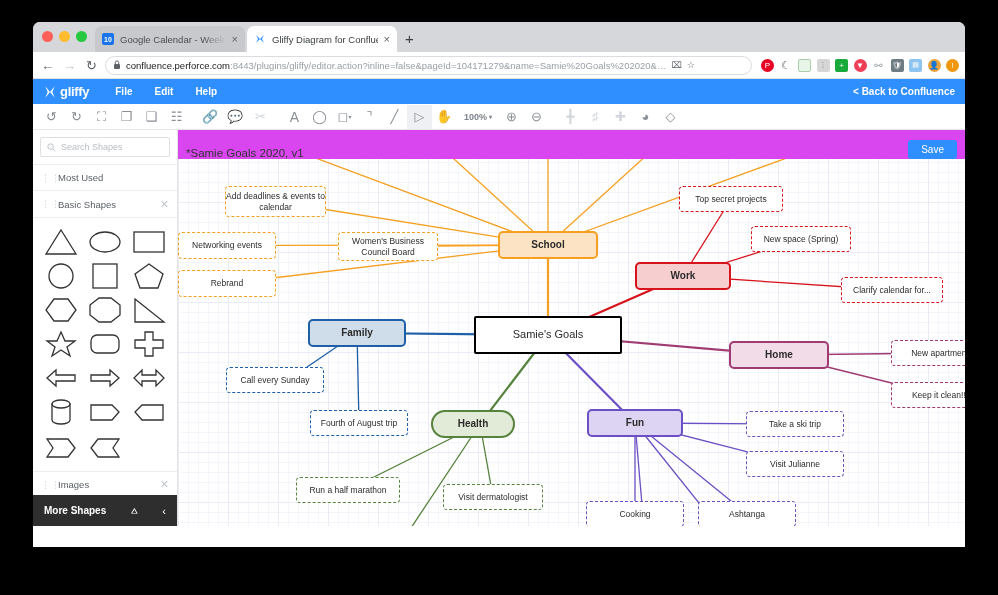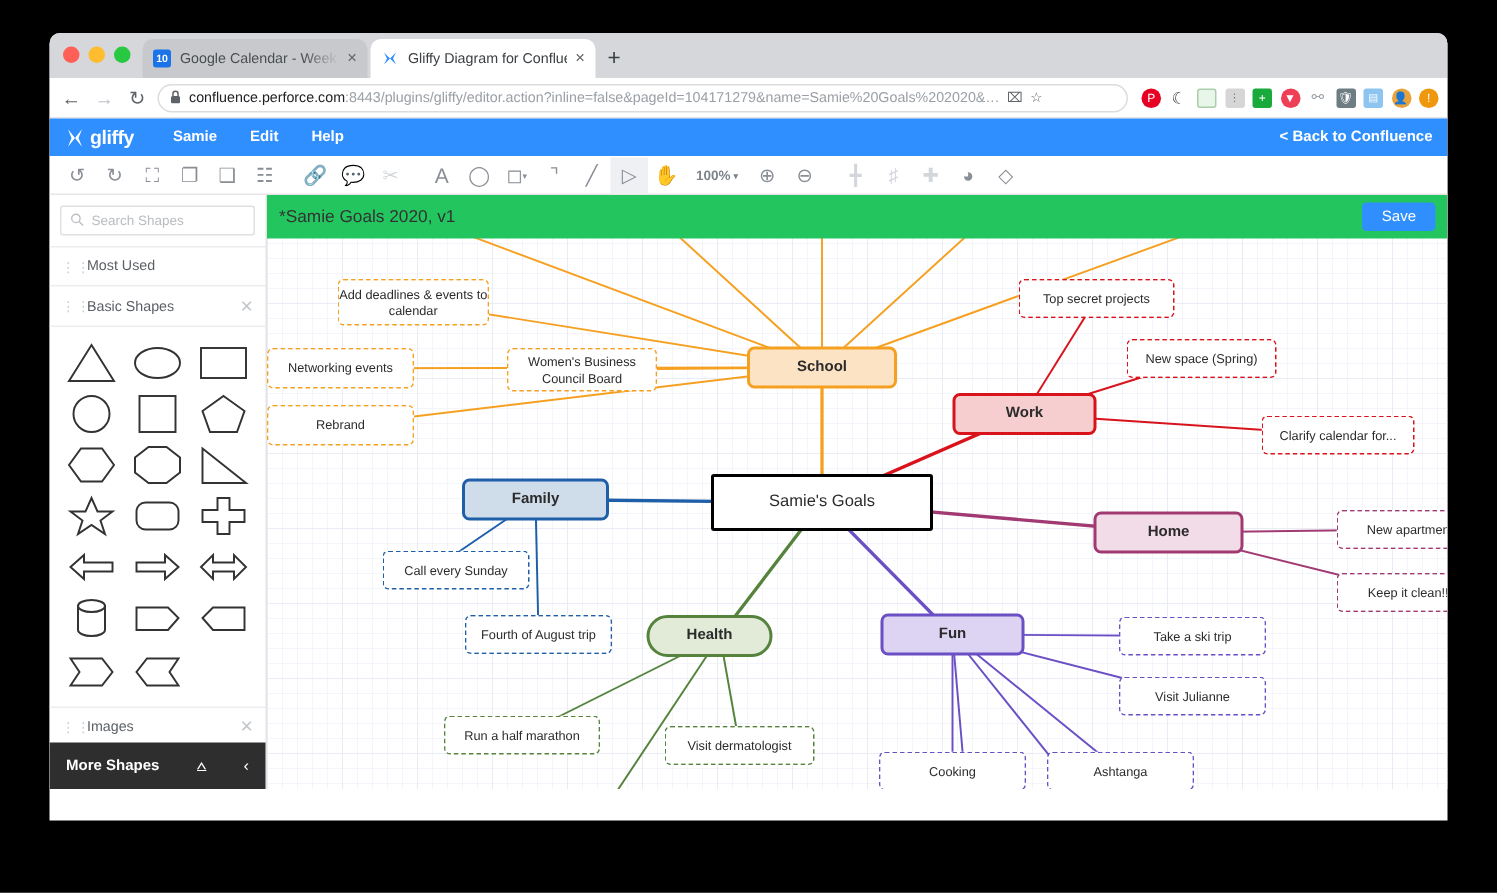--- a/index.html
+++ b/index.html
@@ -78,22 +78,22 @@
   .shapes { display:grid; grid-template-columns:repeat(3,1fr); gap:5px 0;
             padding:9px 6px 4px; }
   .sh { height:29px; display:flex; align-items:center; justify-content:center; }
   .more { position:absolute; left:0; bottom:0; width:100%; height:31px; background:#2e2e2e;
           display:flex; align-items:center; padding:0 11px; }
   .more b { color:#fff; font-size:10px; }
   .more .mi { margin-left:auto; color:#fff; font-size:11px; padding-left:14px; }
 
   
   .canvas-wrap { flex:1; position:relative; background:#fff; overflow:hidden; }
-  .titlerow { height:29px; display:flex; align-items:center; padding:0 8px;
-              background:#22c55e; position:relative; z-index:5;}
+  .titlerow { height:29px; display:flex; align-items:flex-end; padding:0 8px;
+              background:#d946ef; position:relative; z-index:5;}
   .dtitle { font-size:11.5px; color:#333; }
   .save { margin-left:auto; background:#2f8fff; color:#fff; font-size:10px;
           padding:4px 13px; border-radius:3px; border:none; }
   .canvas { position:absolute; left:0; top:22px; right:0; bottom:0; overflow:hidden;
             background-image:
               linear-gradient(#e9ecf5 1px, transparent 1px),
               linear-gradient(90deg,#e9ecf5 1px, transparent 1px),
               linear-gradient(#f3f5fa 1px, transparent 1px),
               linear-gradient(90deg,#f3f5fa 1px, transparent 1px);
             background-size:50px 50px,50px 50px,10px 10px,10px 10px; }
@@ -168,21 +168,21 @@
   </div>
 
   <div class="appbar">
     <span class="logo">
       <svg width="14" height="14" viewBox="0 0 12 12">
           <path d="M2 1 L6 6 L2 11 L4 6 Z M10 1 L6 6 L10 11 L8 6 Z" fill="#fff"></path>
         </svg>
       <span>gliffy</span>
     </span>
     <div class="menu">
-      <span>Samie</span>
+      <span>File</span>
       <span>Edit</span>
       <span>Help</span>
     </div>
     <span class="backlink">&lt; Back to Confluence</span>
   </div>
 
   <div class="toolbar">
     <span class="tb">↺</span>
     <span class="tb">↻</span>
     <span class="tb">⛶</span>
@@ -414,21 +414,21 @@
             <div class="node leaf" style="border-color: rgb(216, 19, 27); left: 573px; top: 74px; width: 100px; height: 26px;">New space (Spring)</div>
             <div class="node leaf" style="border-color: rgb(216, 19, 27); left: 663px; top: 125px; width: 102px; height: 26px;">Clarify calendar for...</div>
             <div class="node leaf" style="border-color: rgb(161, 58, 114); left: 713px; top: 188px; width: 98px; height: 26px;">New apartment</div>
             <div class="node leaf" style="border-color: rgb(161, 58, 114); left: 713px; top: 230px; width: 98px; height: 26px;">Keep it clean!!!</div>
             <div class="node leaf" style="border-color: rgb(107, 79, 196); left: 568px; top: 259px; width: 98px; height: 26px;">Take a ski trip</div>
             <div class="node leaf" style="border-color: rgb(107, 79, 196); left: 568px; top: 299px; width: 98px; height: 26px;">Visit Julianne</div>
             <div class="node leaf" style="border-color: rgb(107, 79, 196); left: 408px; top: 349px; width: 98px; height: 26px;">Cooking</div>
             <div class="node leaf" style="border-color: rgb(107, 79, 196); left: 520px; top: 349px; width: 98px; height: 26px;">Ashtanga</div>
             <div class="node leaf" style="border-color: rgb(85, 130, 60); left: 118px; top: 325px; width: 104px; height: 26px;">Run a half marathon</div>
             <div class="node leaf" style="border-color: rgb(85, 130, 60); left: 265px; top: 332px; width: 100px; height: 26px;">Visit dermatologist</div>
-            <div class="node leaf" style="border-color: rgb(31, 95, 168); left: 77px; top: 215px; width: 98px; height: 26px;">Call every Sunday</div>
+            <div class="node leaf" style="border-color: rgb(31, 95, 168); left: 48px; top: 215px; width: 98px; height: 26px;">Call every Sunday</div>
             <div class="node leaf" style="border-color: rgb(31, 95, 168); left: 132px; top: 258px; width: 98px; height: 26px;">Fourth of August trip</div>
             <div class="node hub" style="border-color: rgb(245, 160, 33); background: rgb(252, 227, 196); left: 320px; top: 79px; width: 100px; height: 28px;">School</div>
             <div class="node hub" style="border-color: rgb(216, 19, 27); background: rgb(247, 206, 207); left: 457px; top: 110px; width: 96px; height: 28px;">Work</div>
             <div class="node hub" style="border-color: rgb(161, 58, 114); background: rgb(242, 220, 232); left: 551px; top: 189px; width: 100px; height: 28px;">Home</div>
             <div class="node hub" style="border-color: rgb(107, 79, 196); background: rgb(220, 212, 242); left: 409px; top: 257px; width: 96px; height: 28px;">Fun</div>
             <div class="node hub" style="border-color: rgb(85, 130, 60); background: rgb(226, 235, 216); left: 253px; top: 258px; width: 84px; height: 28px; border-radius: 14px;">Health</div>
             <div class="node hub" style="border-color: rgb(31, 95, 168); background: rgb(207, 220, 234); left: 130px; top: 167px; width: 98px; height: 28px;">Family</div>
             <div class="node root" style="left: 296px; top: 164px; width: 148px; height: 38px;">Samie's Goals</div>
           </div>
       </div>

